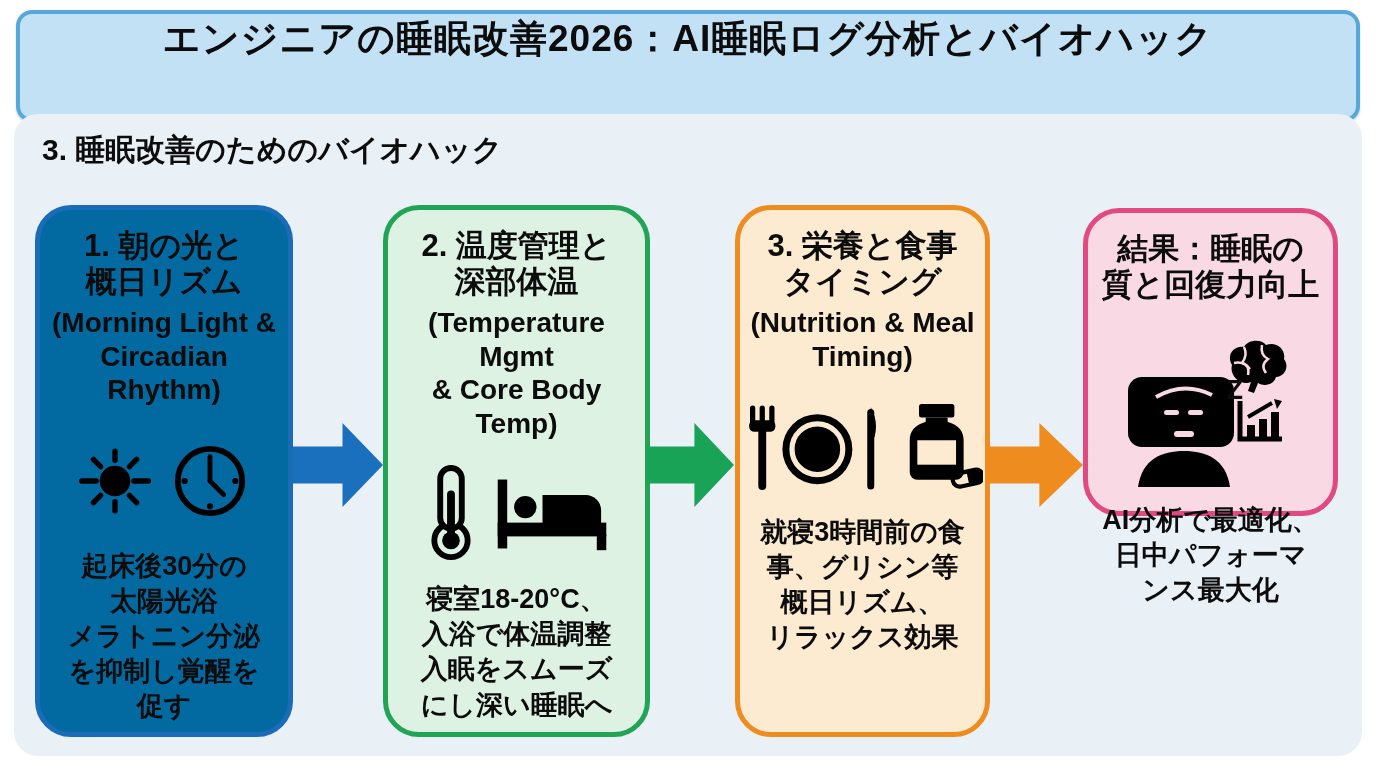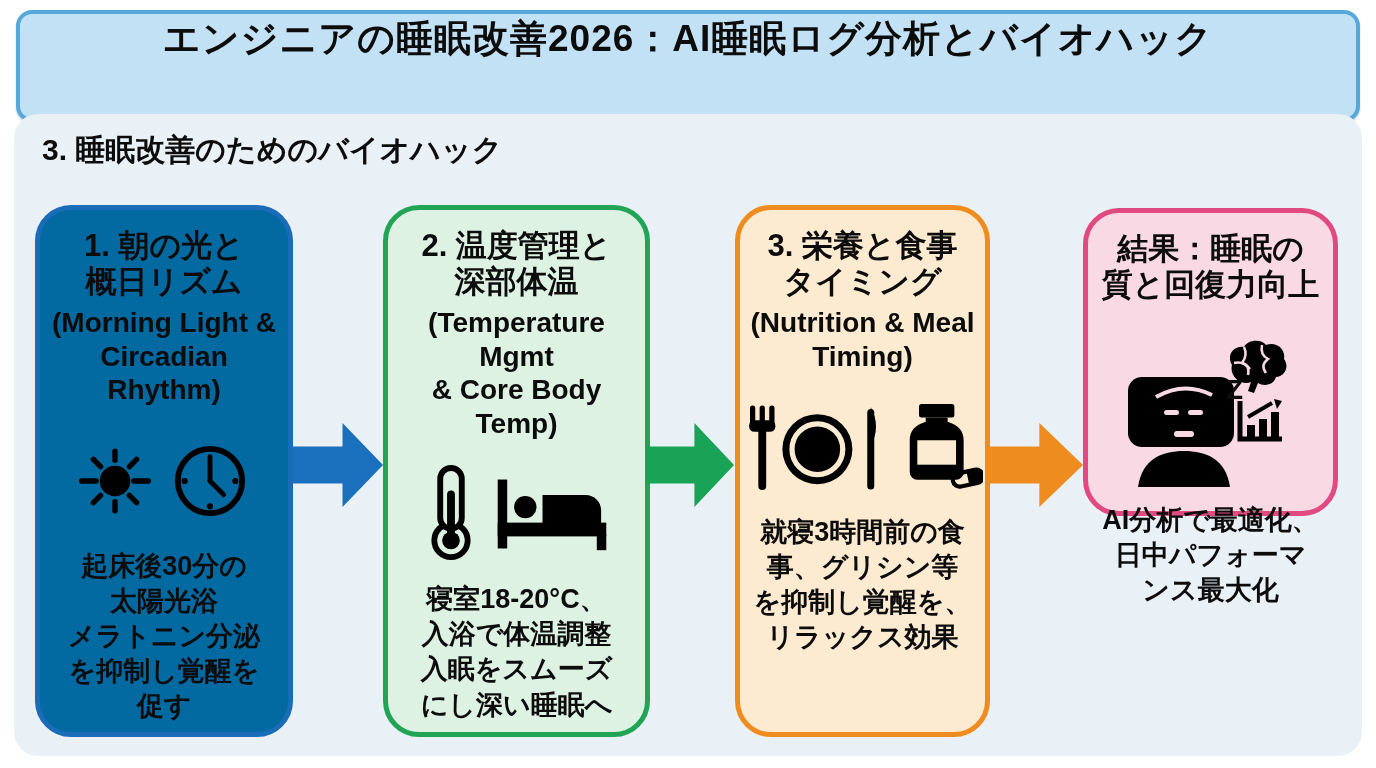--- a/index.html
+++ b/index.html
@@ -146,21 +146,21 @@
         <path d="M27 16 h26 v5 c13 4 19 11 19 22 v38 a9 9 0 0 1 -9 9 H17 a9 9 0 0 1 -9 -9 V43 c0 -11 6 -18 19 -22 z" fill="#000"></path>
         <rect x="17" y="43" width="46" height="29" fill="#fcead1"></rect>
         <g transform="rotate(-12 77 88)">
           <rect x="59" y="80" width="36" height="16" rx="8" fill="none" stroke="#000" stroke-width="5"></rect>
           <path d="M77 80 h10 a8 8 0 0 1 0 16 h-10 z" fill="#000"></path>
         </g>
       </svg>
     </div>
     <div class="card-body body-top">就寝3時間前の食
 事、グリシン等</div>
-    <div class="card-body body-bottom">を抑制し覚醒を、
+    <div class="card-body body-bottom">概日リズム、
 リラックス効果</div>
   </div>
 
   <div class="flow-arrow" style="left: 972px; top: 309px; width: 97px; background-color: rgb(238, 140, 31);"></div>
 
   <div class="card" style="left: 1069px; top: 94px; width: 255px; height: 308px; background-color: rgb(248, 217, 228); border-color: rgb(224, 74, 128);">
     <div class="card-title">結果：睡眠の
 質と回復力向上</div>
     <div class="result-icon-wrap">
       <svg class="person-svg" width="132" height="132" viewBox="0 0 132 132">

